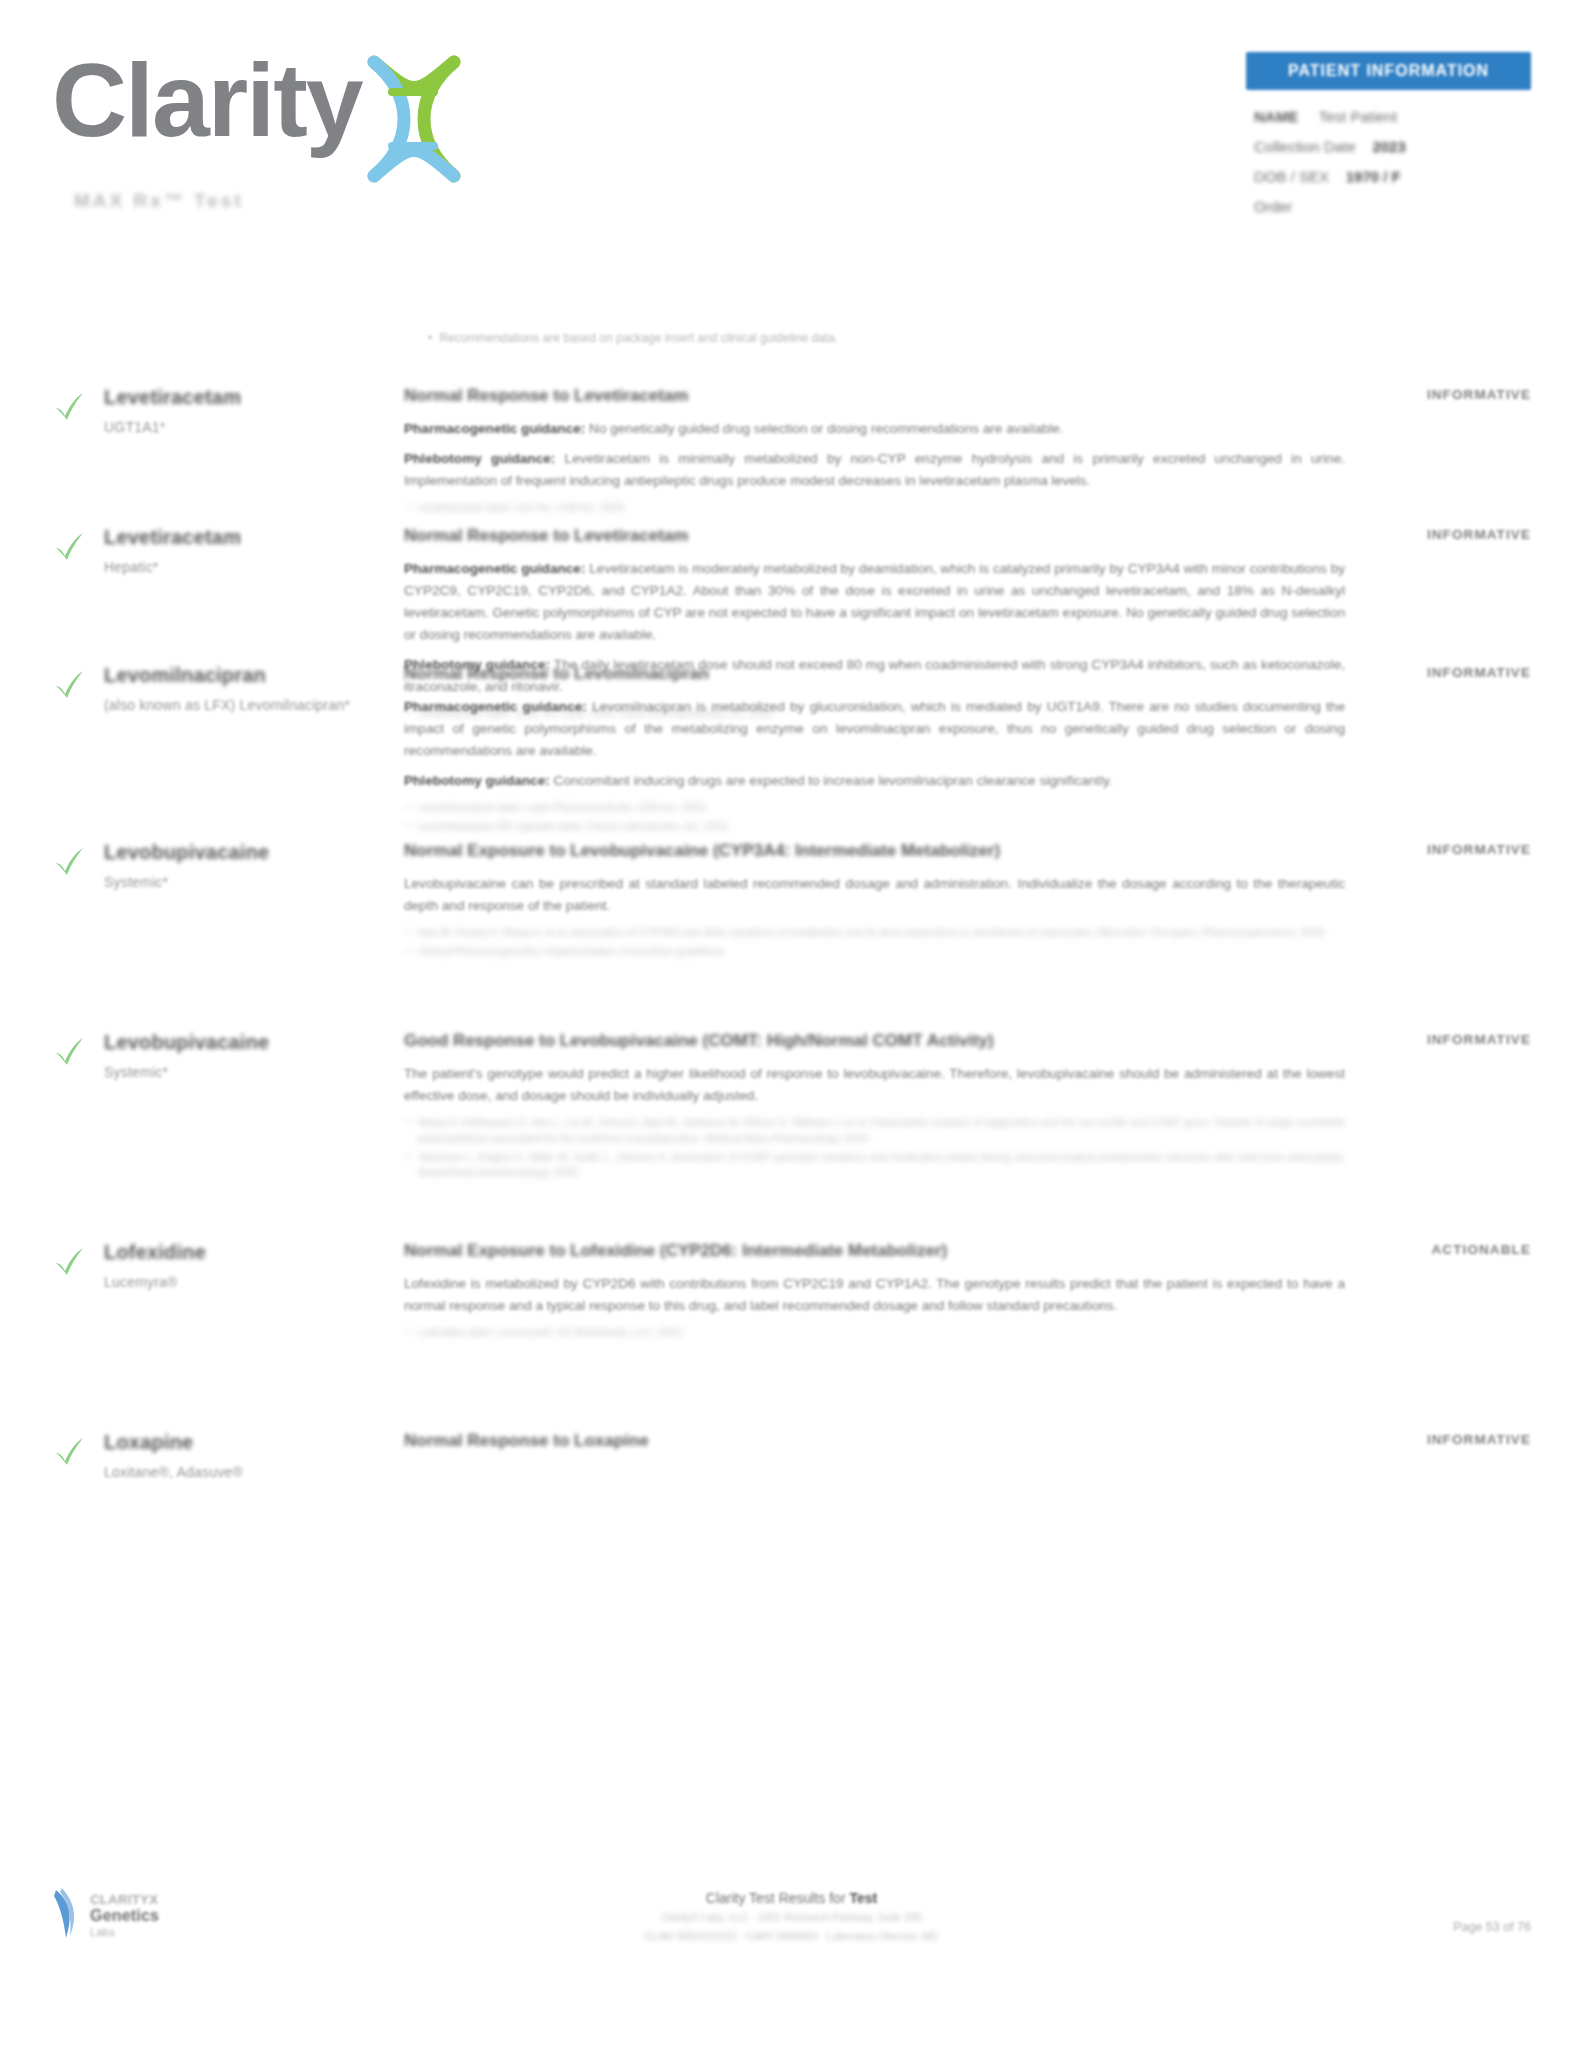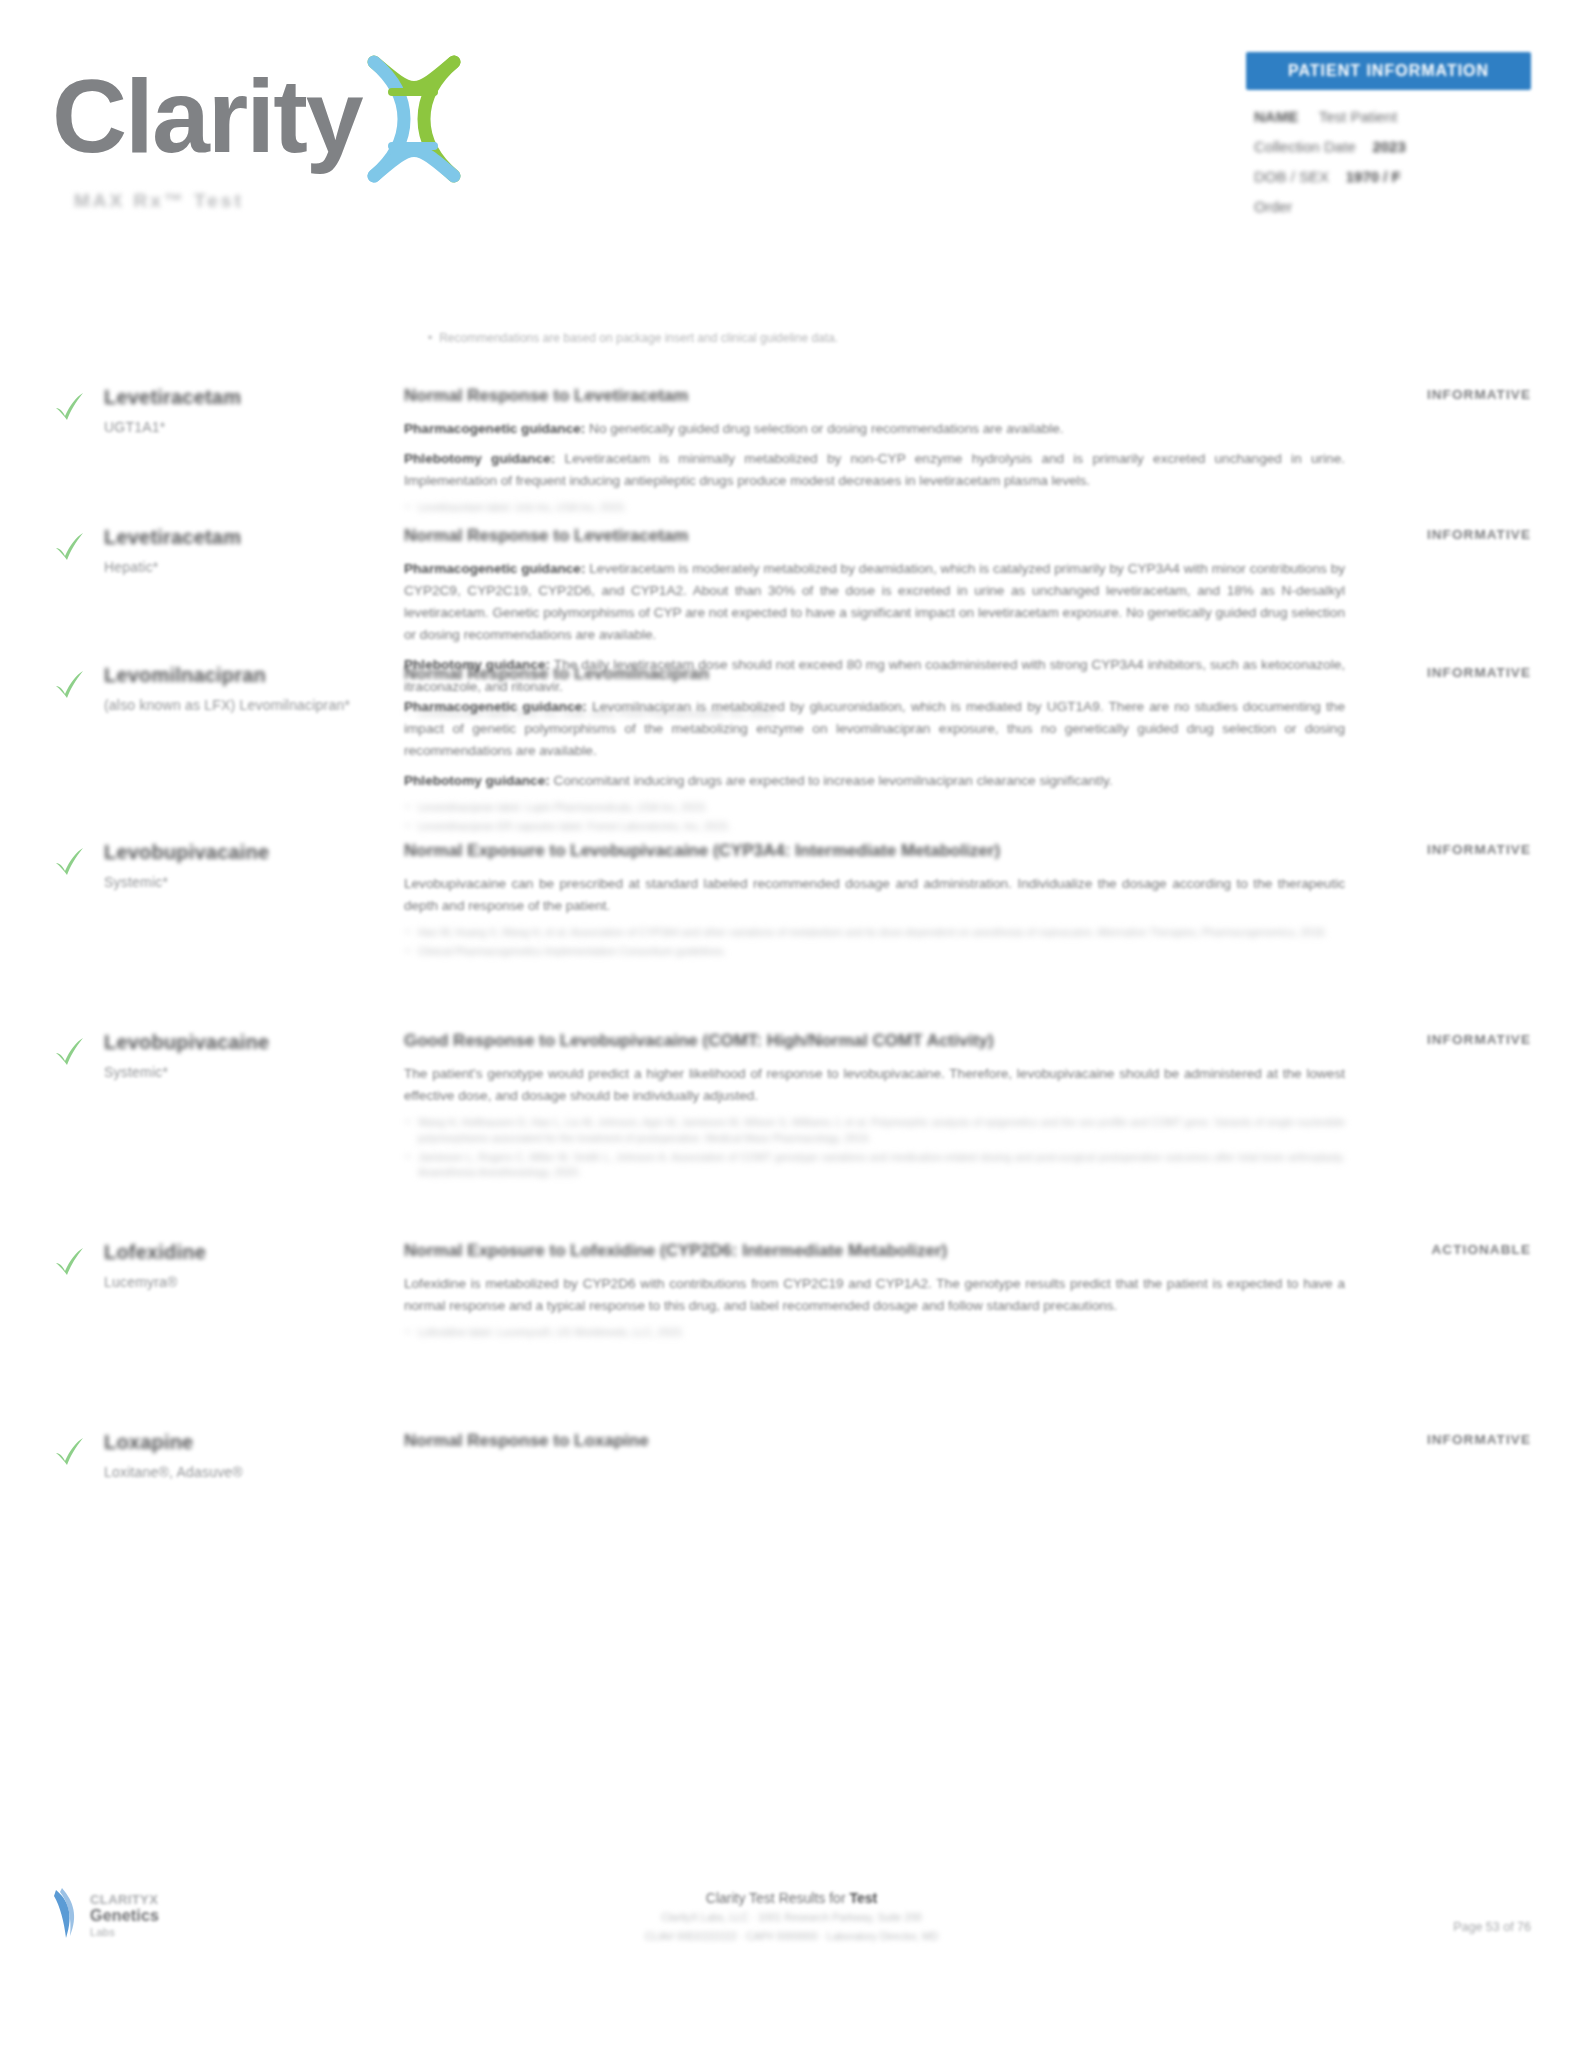--- a/index.html
+++ b/index.html
@@ -37,21 +37,21 @@
     height: 250px;
   }
   .logo-block {
     position: absolute;
     left: 52px;
     top: 48px;
     width: 560px;
   }
   .logo-wordmark {
     display: flex;
-    align-items: center;
+    align-items: flex-start;
     gap: 0px;
   }
   .logo-text {
     font-size: 104px;
     font-weight: bold;
     letter-spacing: -2px;
     color: #808285;
     line-height: 1;
     font-family: "Liberation Sans", sans-serif;
   }

